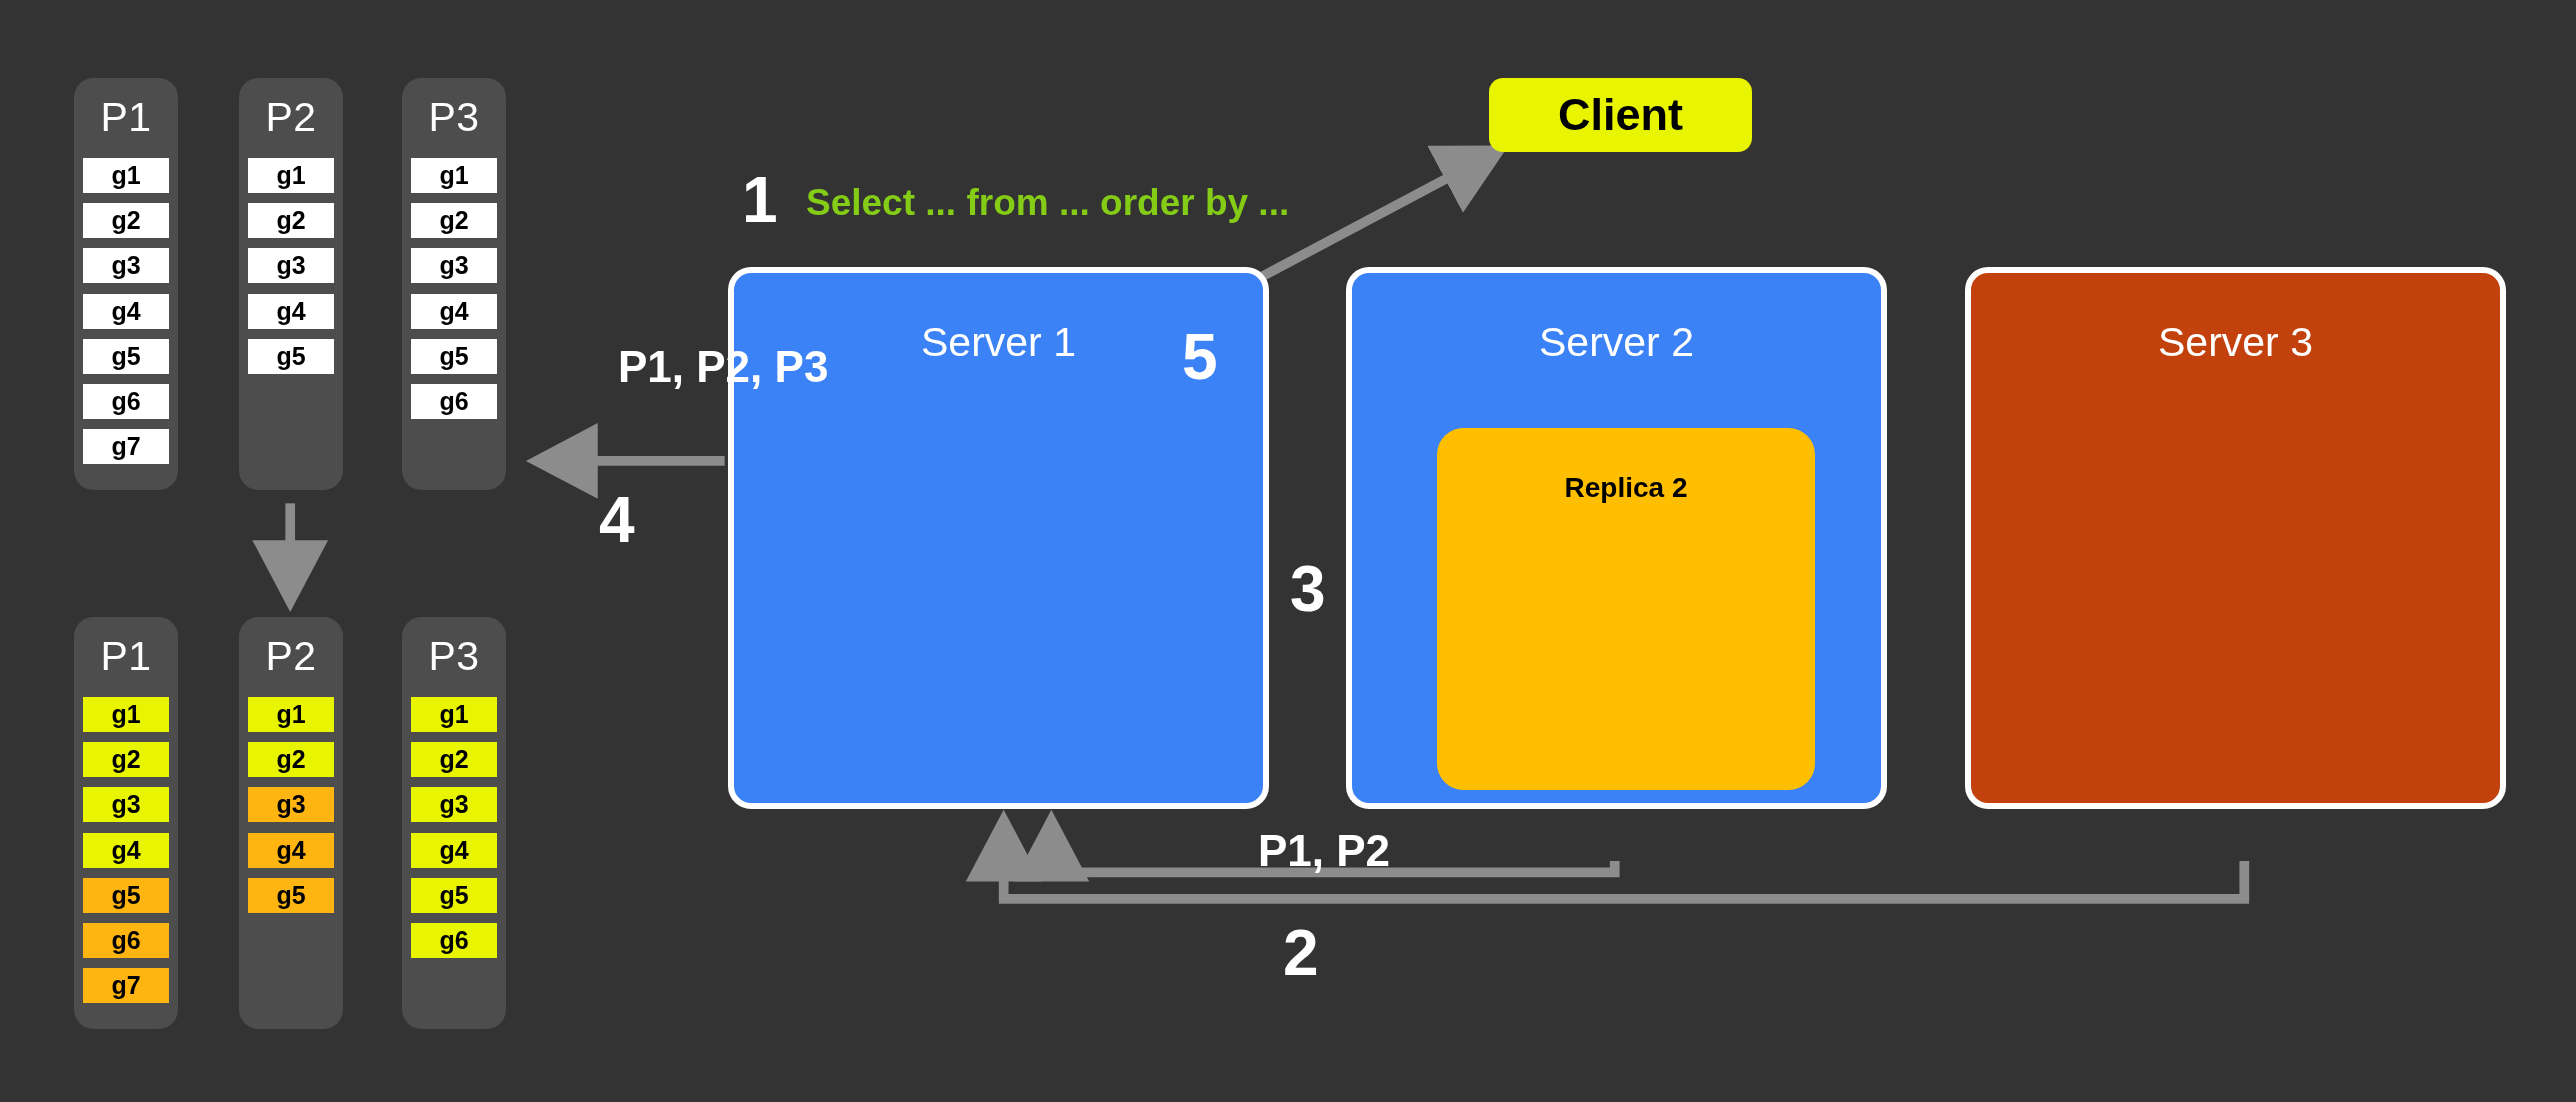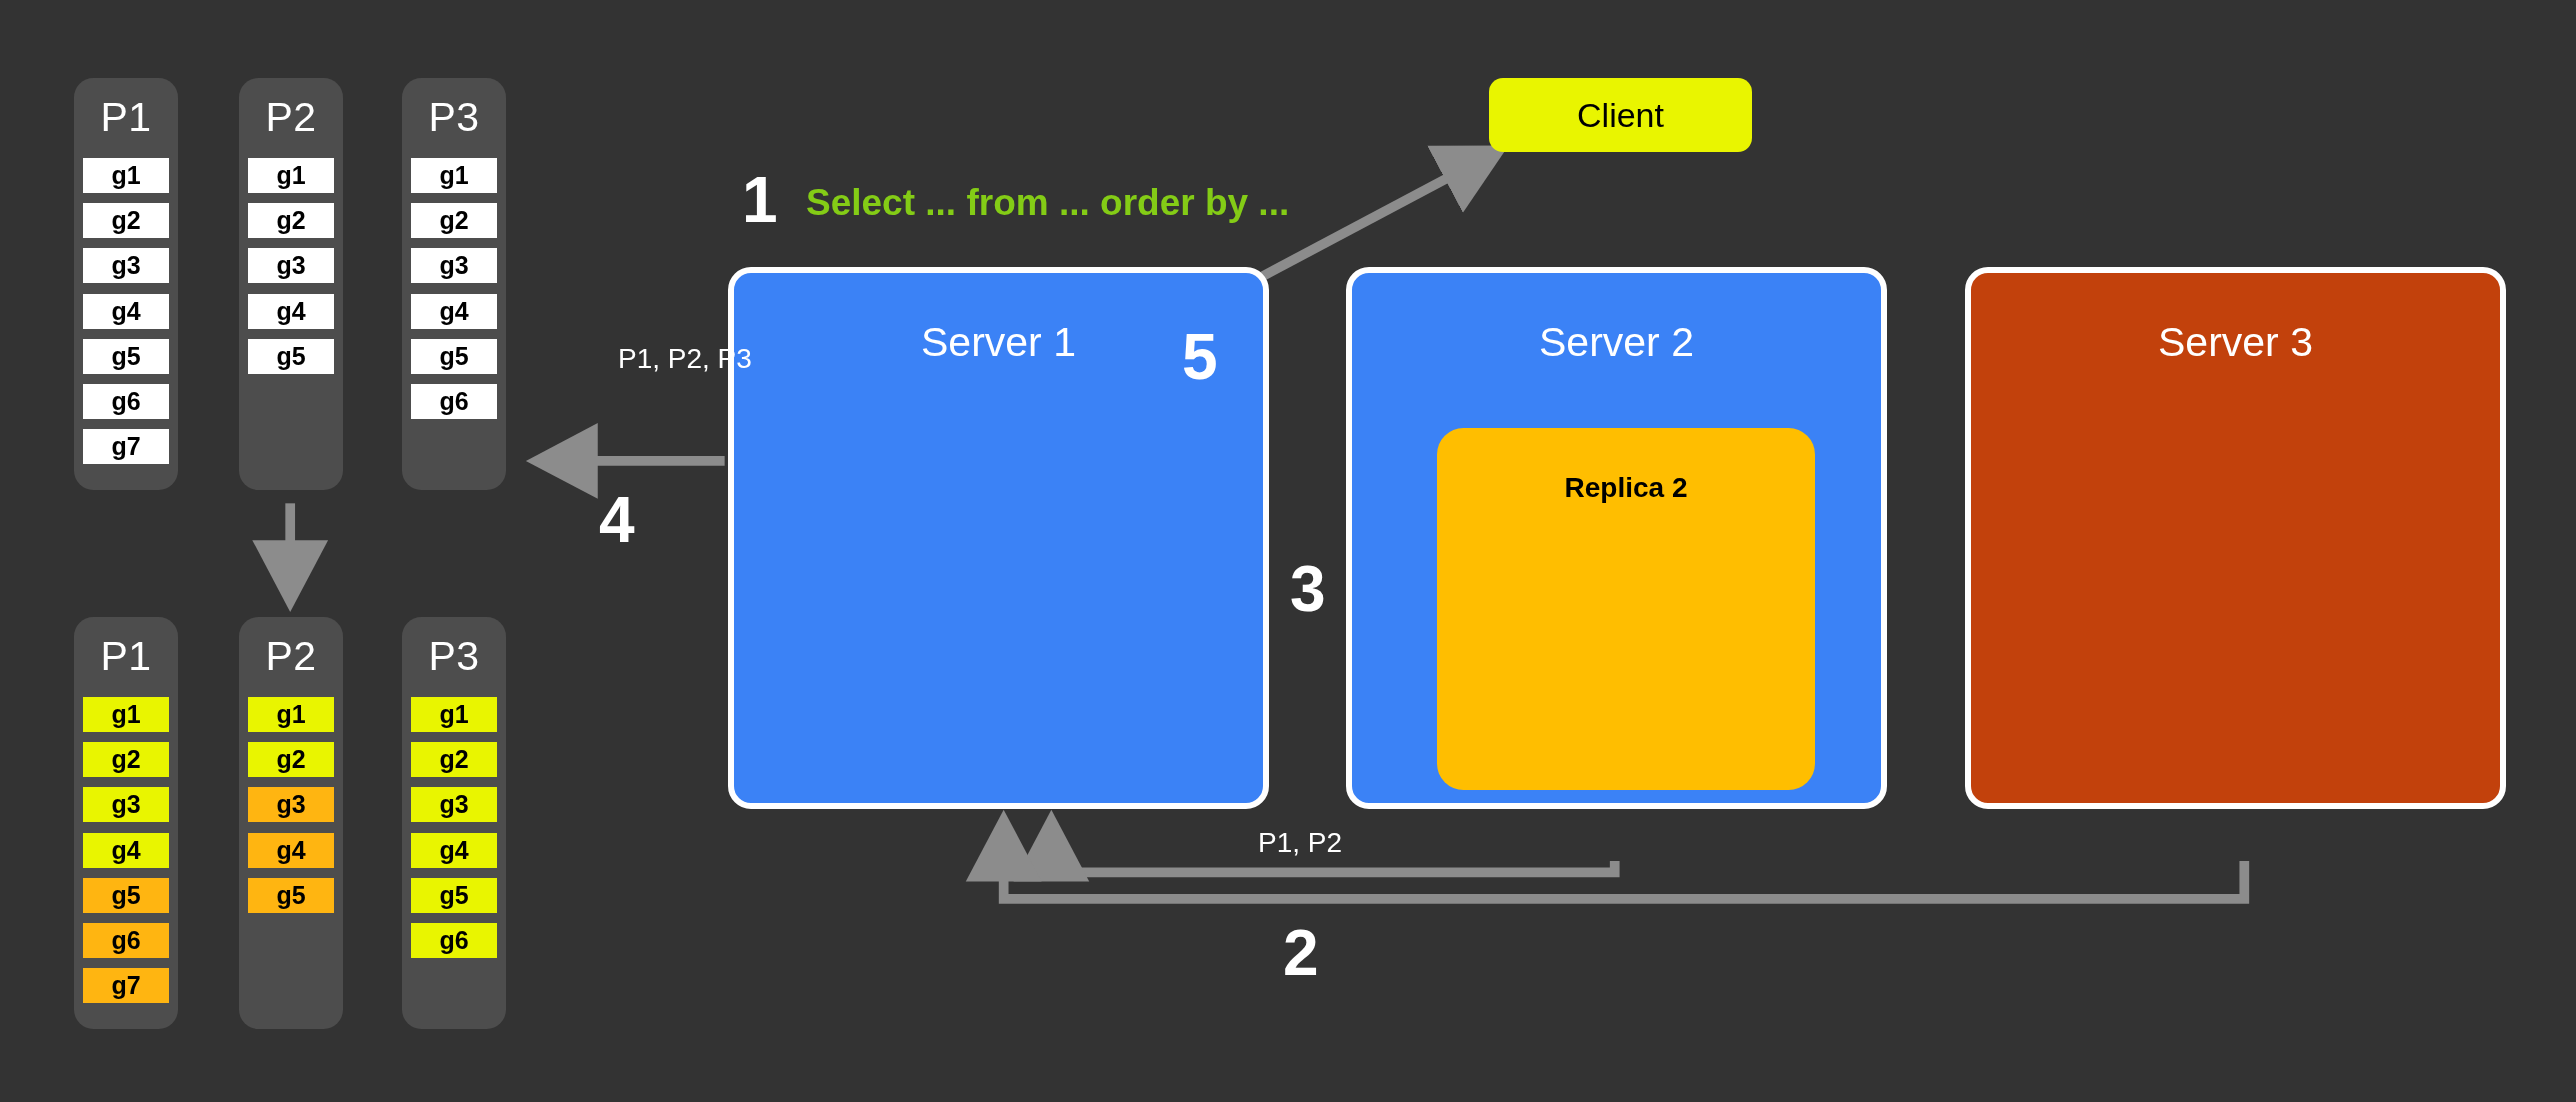--- a/index.html
+++ b/index.html
@@ -84,37 +84,37 @@
   .client{
     position:absolute;
     background:#e9f500;
     border-radius:14px;
     display:flex;
     align-items:center;
     justify-content:center;
   }
   .client-label{
     color:#000000;
-    font-size:34px;
-    font-weight:normal;
+    font-size:45px;
+    font-weight:bold;
   }
 
   
   .step-num{
     position:absolute;
     color:#ffffff;
     font-size:64px;
     font-weight:bold;
     line-height:1;
   }
   .flow-label{
     position:absolute;
     color:#ffffff;
-    font-size:28px;
-    font-weight:normal;
+    font-size:44px;
+    font-weight:bold;
     white-space:nowrap;
     line-height:1;
   }
   .query-text{
     position:absolute;
     color:#84cc16;
     font-size:37px;
     font-weight:bold;
     white-space:nowrap;
     line-height:1;

